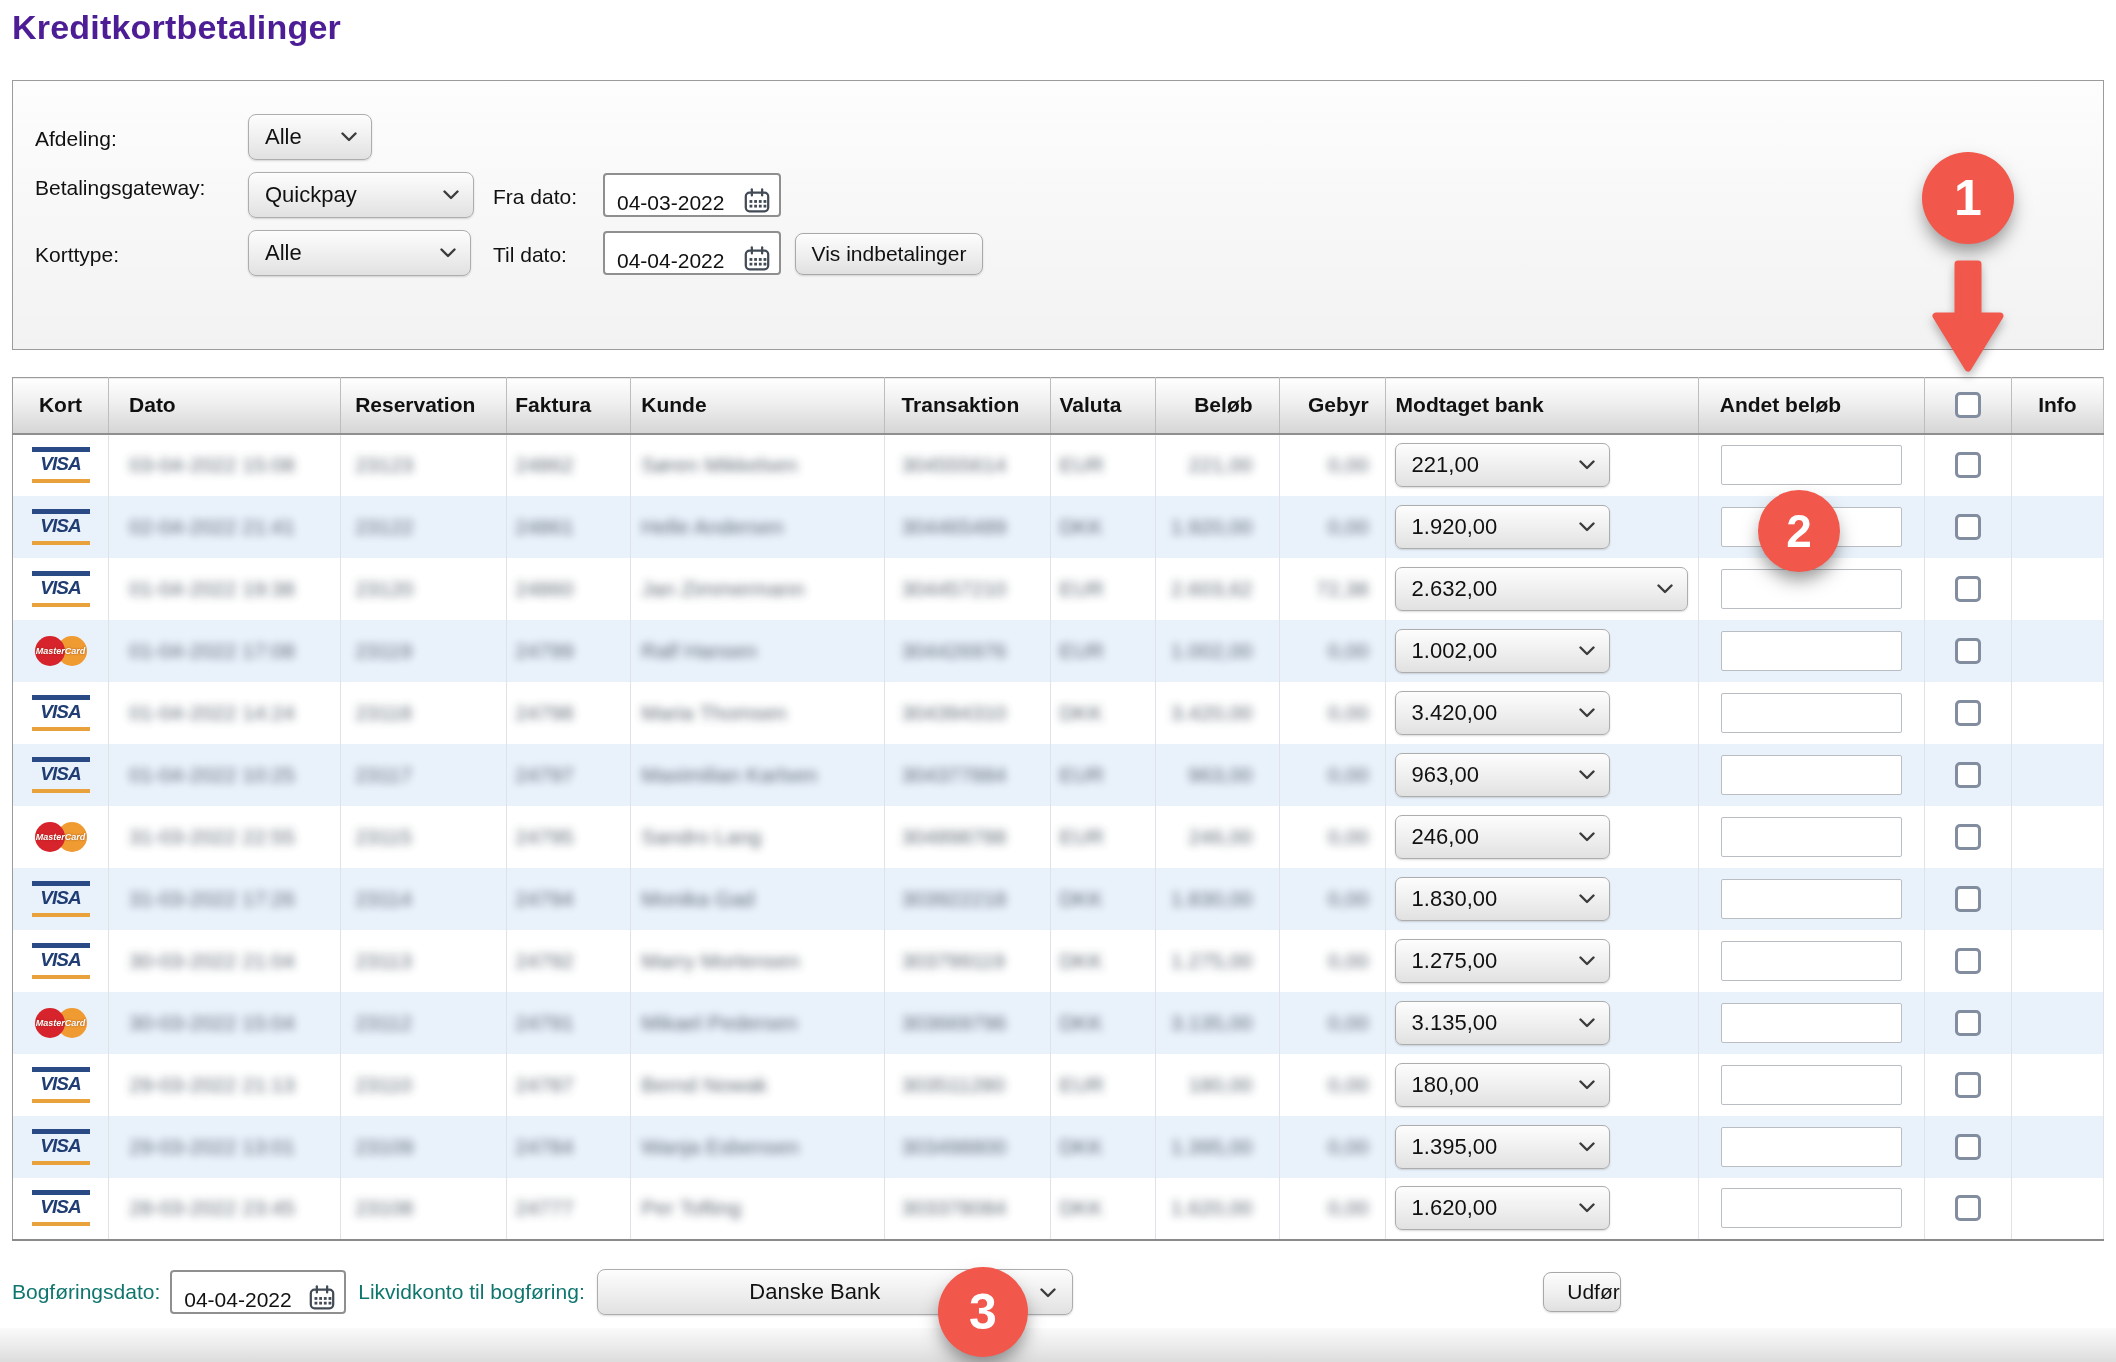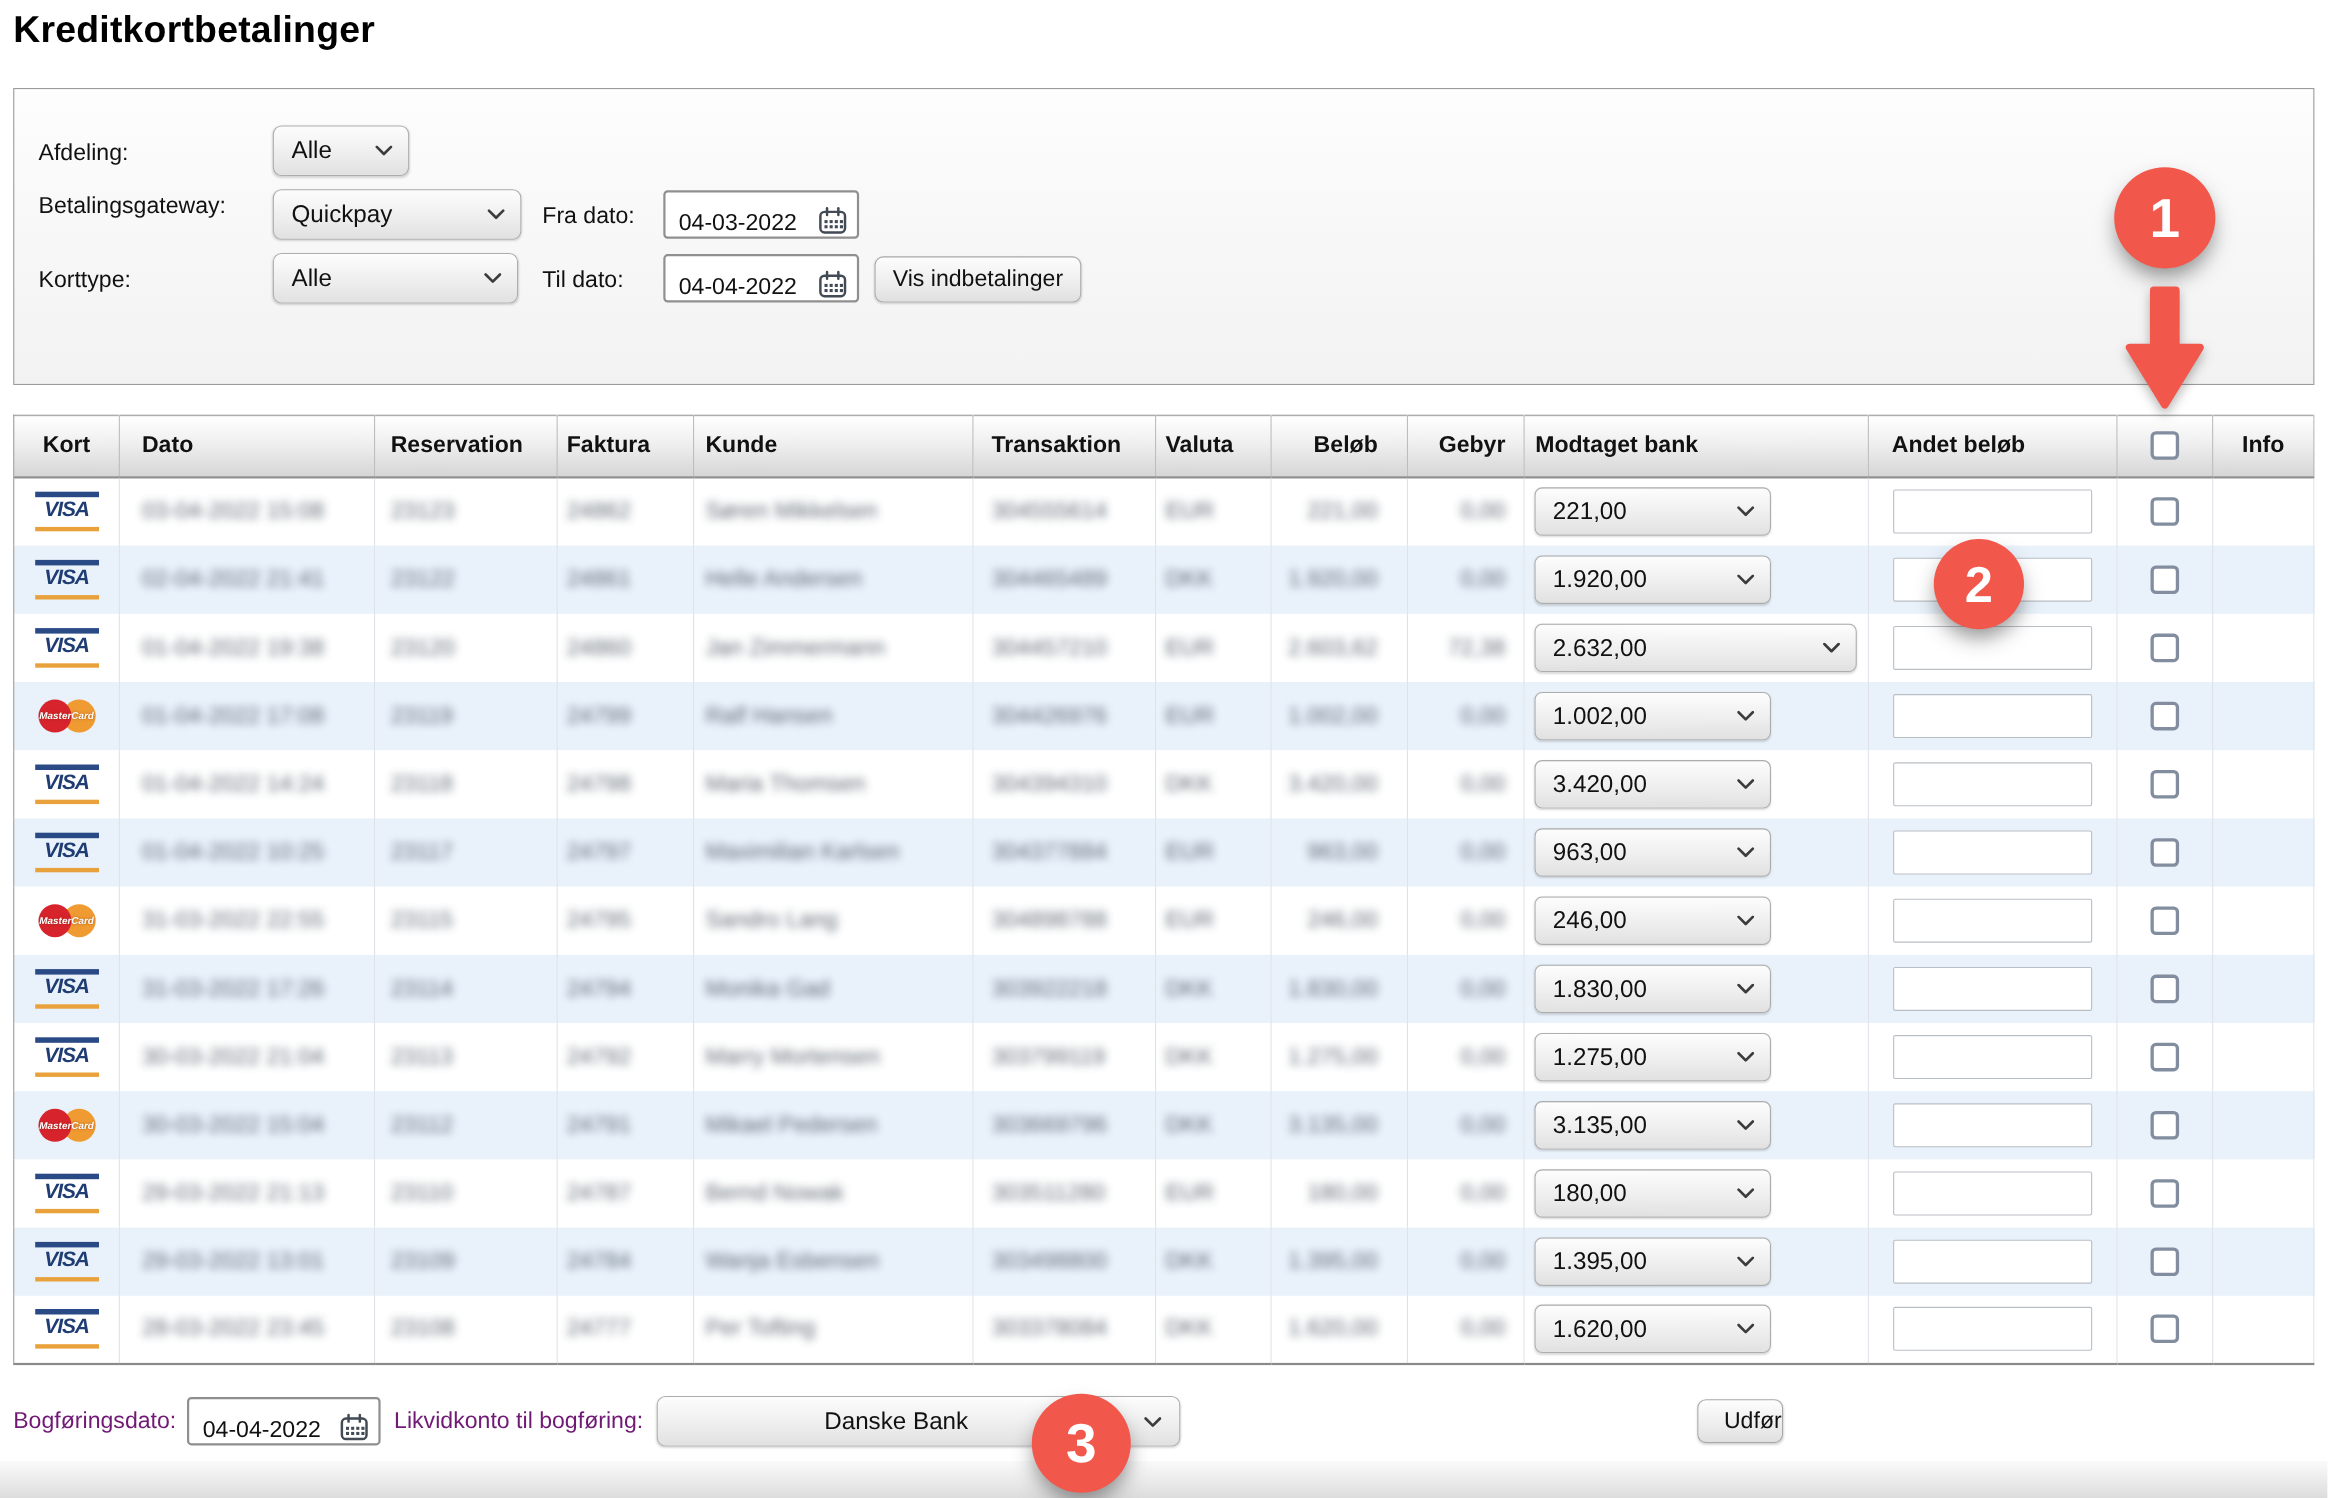--- a/index.html
+++ b/index.html
@@ -1,21 +1,21 @@
 <!DOCTYPE html>
 <html><head>
 <meta charset="utf-8">
 <style>
   * { margin:0; padding:0; box-sizing:border-box; }
   html,body { width:2116px; height:1362px; }
   body { font-family:"Liberation Sans", sans-serif; background:#ffffff; overflow:hidden; }
   .page { position:relative; width:2116px; height:1362px; background:#fff; }
 
   
-  .page-title { position:absolute; left:12px; top:8px; font-size:34px; font-weight:600; color:#000000; letter-spacing:0.2px; }
+  .page-title { position:absolute; left:12px; top:8px; font-size:34px; font-weight:600; color:#4c1d95; letter-spacing:0.2px; }
 
   
   .panel { position:absolute; left:12px; top:80px; width:2092px; height:270px;
            border:1px solid #9b9b9b; background:linear-gradient(180deg,#fdfdfd,#f2f2f2); }
   .panel-header { height:49px; background:linear-gradient(180deg,#fbfbfb 0%,#ececec 55%,#d9d9d9 100%);
                   border-bottom:1px solid #a5a5a5; display:flex; align-items:center; padding-left:22px;
                   font-size:24px; font-weight:bold; color:#111; }
   .panel-body { position:relative; height:219px; }
   .flabel { position:absolute; font-size:21px; color:#111; }
   .lbl-afdeling { left:22px; top:46px; }
@@ -87,21 +87,21 @@
   .rowselect { width:215px; height:44px; margin-left:9px; border-radius:7px; }
   .rowselect.wide { width:293px;gap:48px; }
 
   .andet { display:block; margin:0 auto; width:181px; height:40px; background:#fff; border:1px solid #b9bec4;
            border-radius:2px; font-size:20px; padding:0 8px; font-family:"Liberation Sans",sans-serif; }
 
   .cb { display:inline-block; width:26px; height:26px; background:#fff; border:3px solid #828da0; border-radius:5px; vertical-align:middle; }
 
   
   .bottombar { position:absolute; left:12px; top:1266px; height:52px; display:flex; align-items:center; }
-  .bottombar .blabel { font-size:21px; color:#701a75; white-space:nowrap; }
+  .bottombar .blabel { font-size:21px; color:#0f766e; white-space:nowrap; }
   .di-bog { position:static; margin-left:10px; width:176px; height:44px; }
   .lbl-likvid { margin-left:12px; }
   .sel-likvid { margin-left:12px; width:476px; height:46px; justify-content:center; position:relative; }
   .sel-likvid .sel-txt { position:absolute; left:0; right:40px; text-align:center; }
   .sel-likvid svg { position:absolute; right:16px; top:18px; }
   .btn-udfor { margin-left:470px; width:78px; height:40px;text-align:right; }
 
   .footstrip { position:absolute; left:0; bottom:0; width:2116px; height:34px;
                background:linear-gradient(180deg,#fafafa 0%,#e9e9e9 60%,#dcdcdc 100%); }
 

